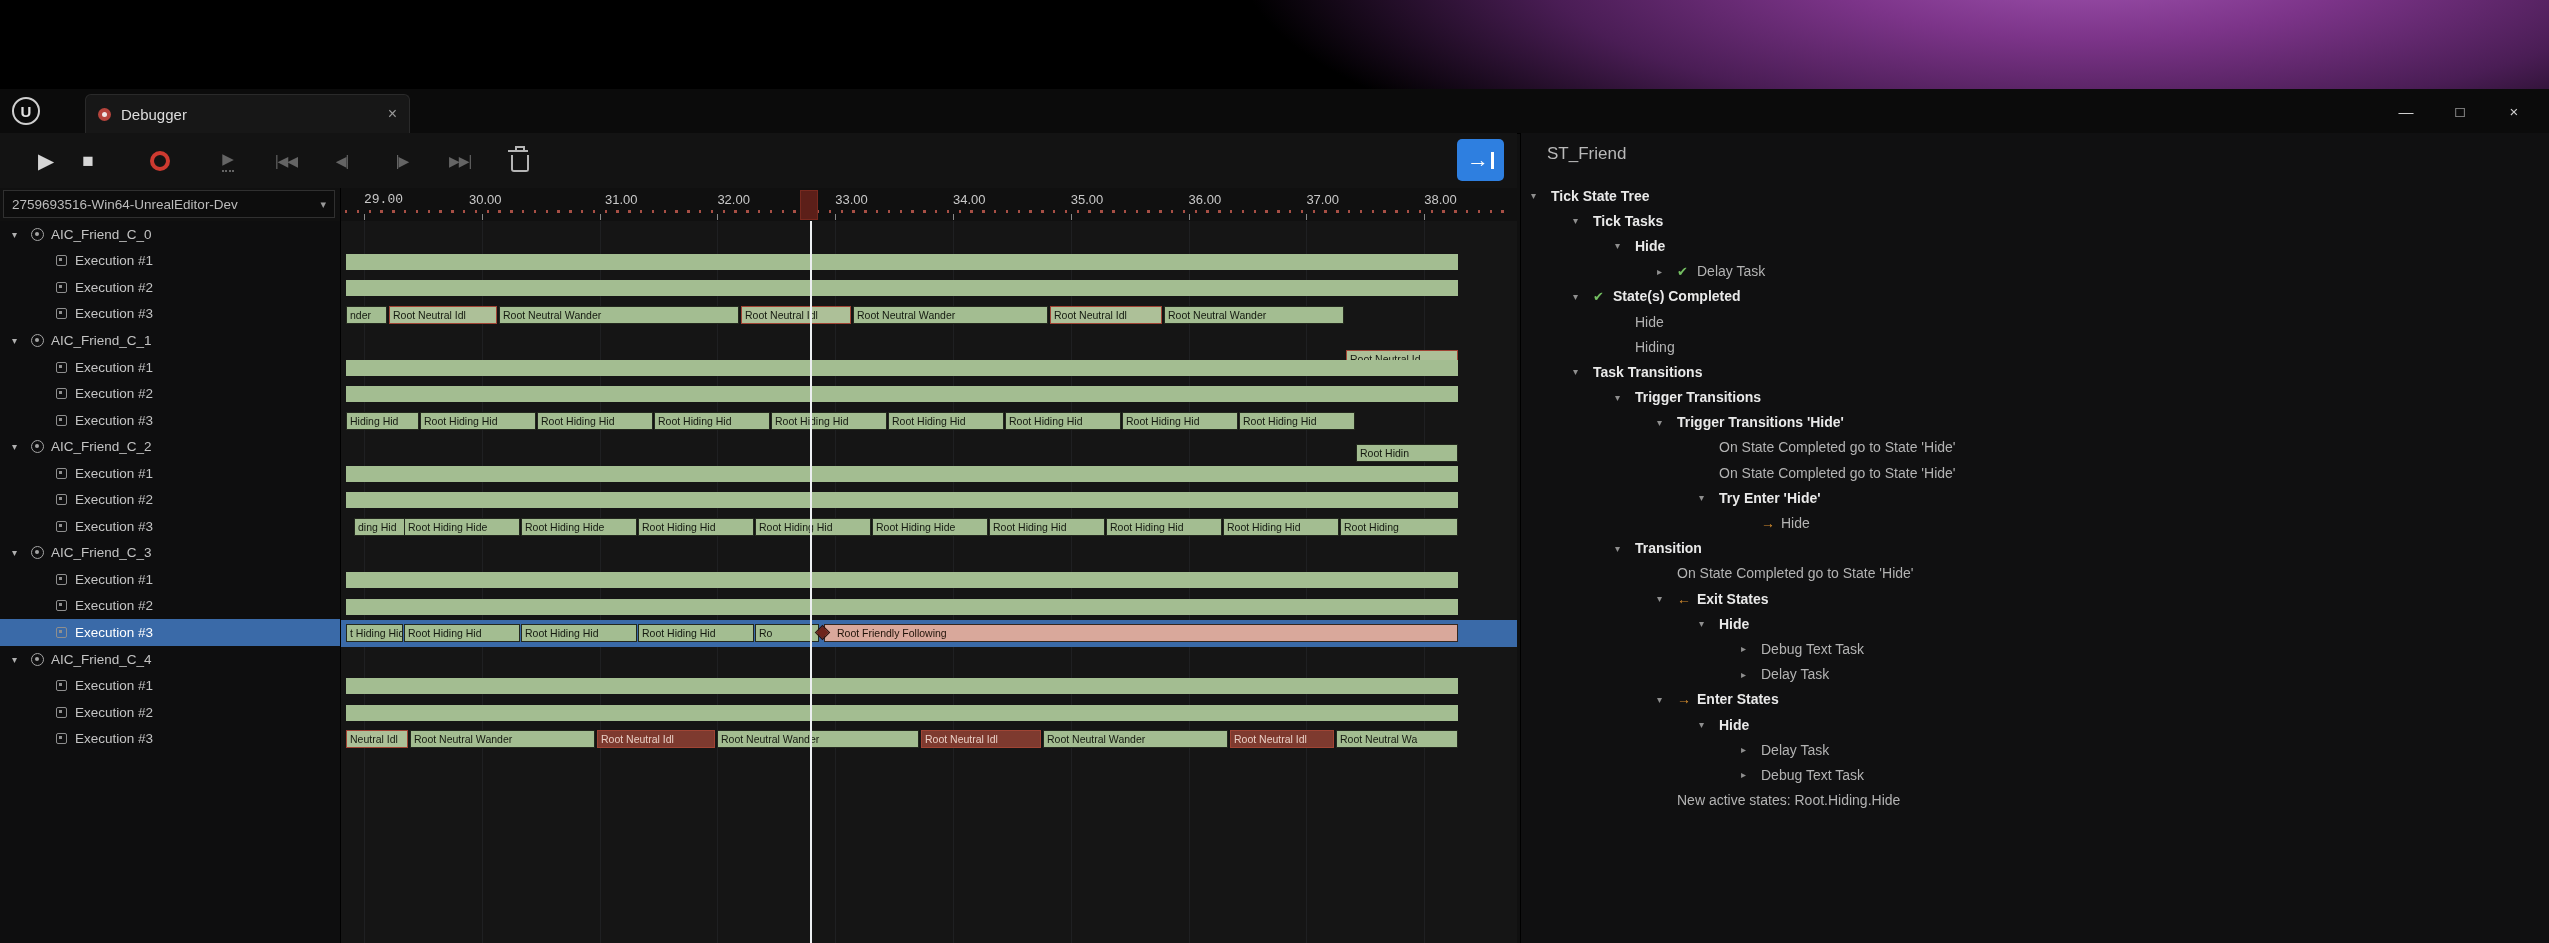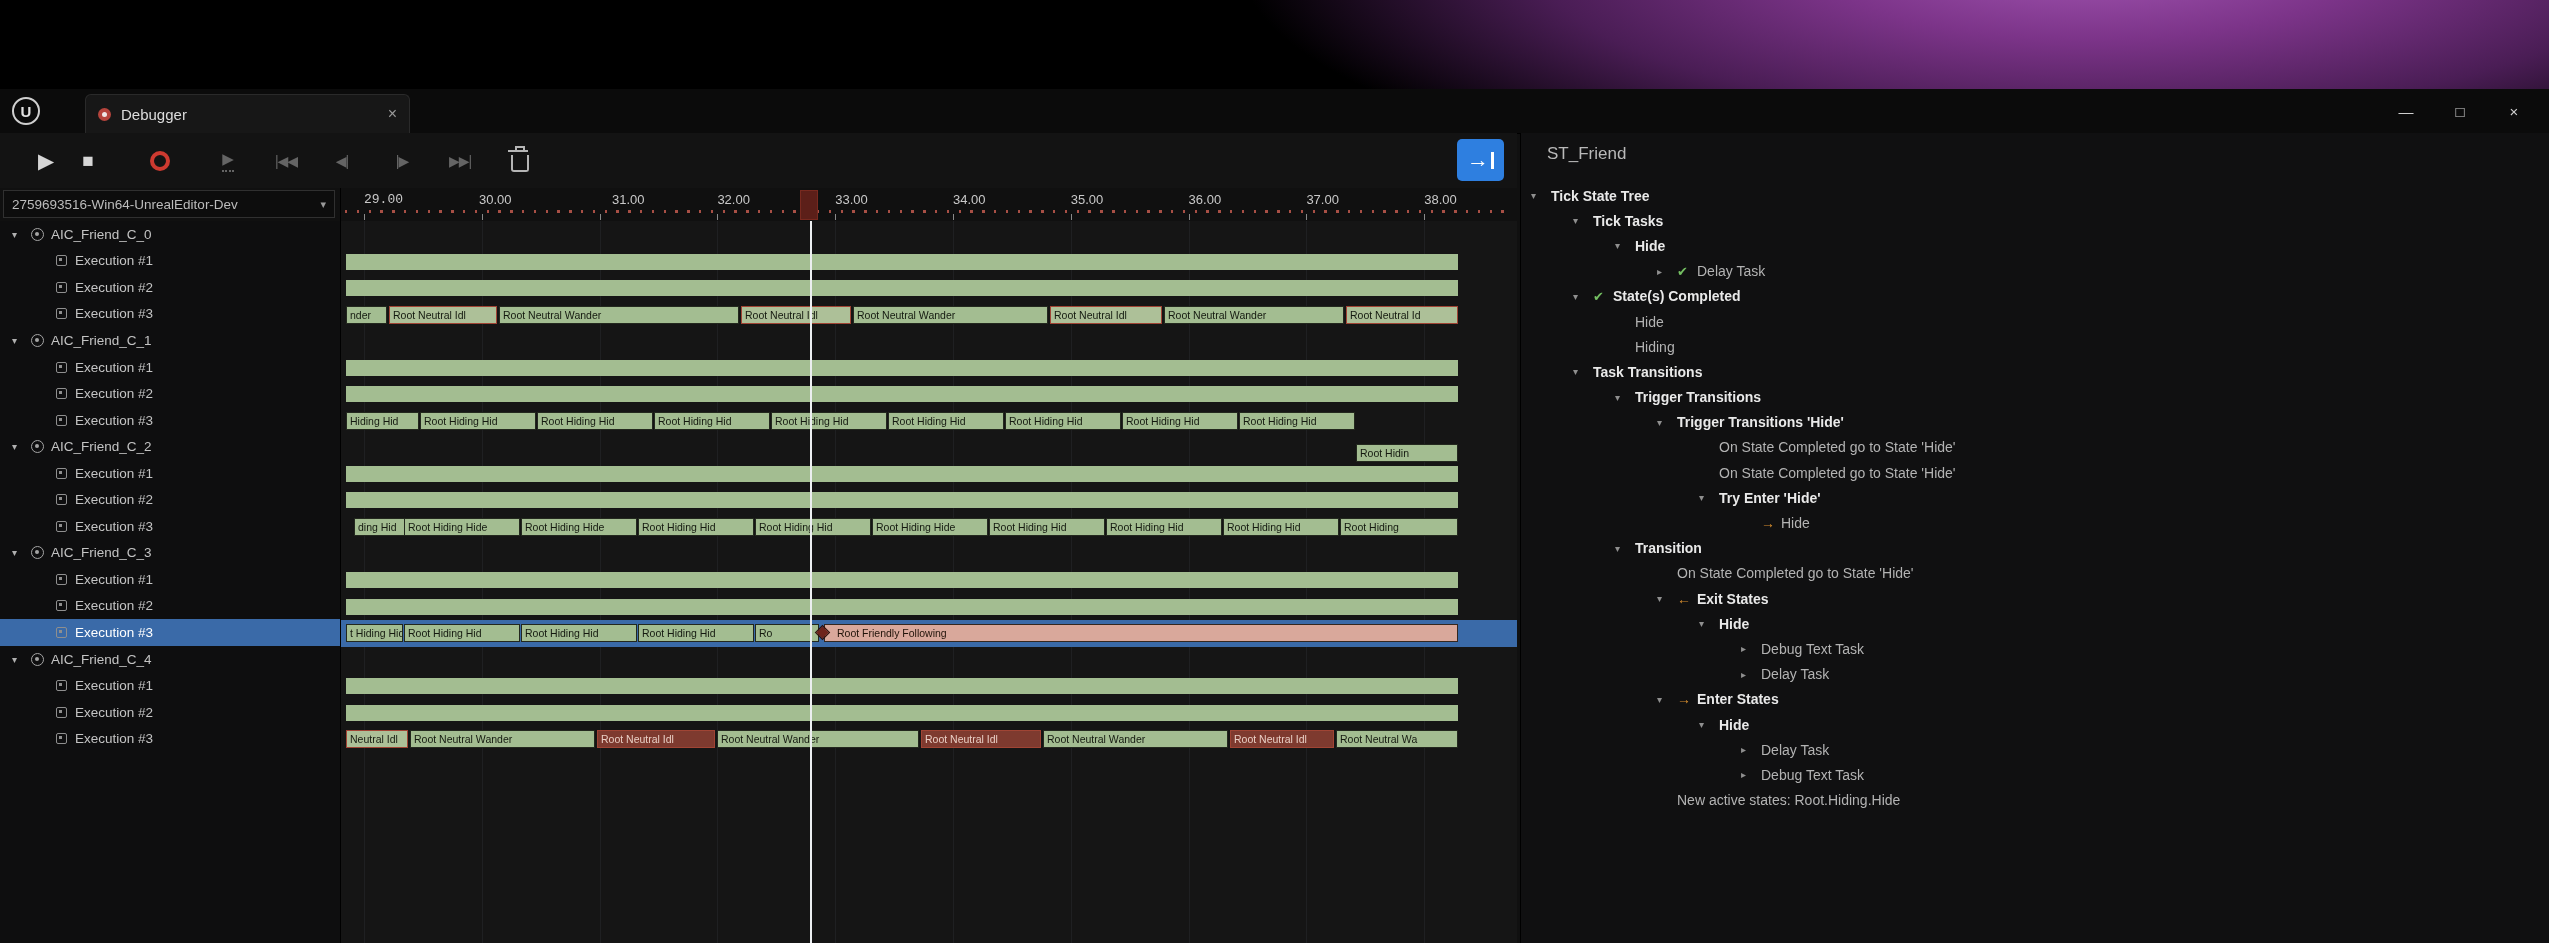--- a/index.html
+++ b/index.html
@@ -142,23 +142,23 @@
     <div class="subband">
       <div class="dropdown">
         <span class="dd-value">2759693516-Win64-UnrealEditor-Dev</span>
         <span class="dd-chev">▾</span>
       </div>
       <div id="ruler">
         <div class="ruler-dots"></div>
         <div class="scrub-handle"></div>
       <div class="ruler-label" style="left: 23px; font-family: Liberation Mono, monospace;">29.00</div>
           <div class="ruler-tick" style="left: 23px;"></div>
-          <div class="ruler-label" style="left: 138px;">30.00</div>
+          <div class="ruler-label" style="left: 128px;">30.00</div>
           <div class="ruler-tick" style="left: 140.8px;"></div>
-          <div class="ruler-label" style="left: 271px; text-align: center;">31.00</div>
+          <div class="ruler-label" style="left: 264px; text-align: center;">31.00</div>
           <div class="ruler-tick" style="left: 258.6px;"></div>
           <div class="ruler-label" style="left: 376.4px;">32.00</div>
           <div class="ruler-tick" style="left: 376.4px;"></div>
           <div class="ruler-label" style="left: 494.2px;">33.00</div>
           <div class="ruler-tick" style="left: 494.2px;"></div>
           <div class="ruler-label" style="left: 612px;">34.00</div>
           <div class="ruler-tick" style="left: 612px;"></div>
           <div class="ruler-label" style="left: 729.8px;">35.00</div>
           <div class="ruler-tick" style="left: 729.8px;"></div>
           <div class="ruler-label" style="left: 847.6px;">36.00</div>
@@ -283,21 +283,21 @@
             <div class="bar-plain"></div>
           </div>
           <div class="krow">
             <div class="seg green" style="left: 5px; width: 41px;"><span>nder</span></div>
             <div class="seg idl" style="left: 48px; width: 108px;"><span>Root Neutral Idl</span></div>
             <div class="seg green" style="left: 158px; width: 240px;"><span>Root Neutral Wander</span></div>
             <div class="seg idl" style="left: 400px; width: 110px;"><span>Root Neutral Idl</span></div>
             <div class="seg green" style="left: 512px; width: 195px;"><span>Root Neutral Wander</span></div>
             <div class="seg idl" style="left: 709px; width: 112px;"><span>Root Neutral Idl</span></div>
             <div class="seg green" style="left: 823px; width: 180px;"><span>Root Neutral Wander</span></div>
-            <div class="seg idl" style="left: 1005px; width: 112px;"><span>Root Neutral Id</span></div>
+            <div class="seg idl" style="left: 1005px; width: 112px; margin-top: 44px;"><span>Root Neutral Id</span></div>
           </div>
           <div class="krow"></div>
           <div class="krow">
             <div class="bar-plain"></div>
           </div>
           <div class="krow">
             <div class="bar-plain"></div>
           </div>
           <div class="krow">
             <div class="seg green" style="left: 5px; width: 73px;"><span>Hiding Hid</span></div>

